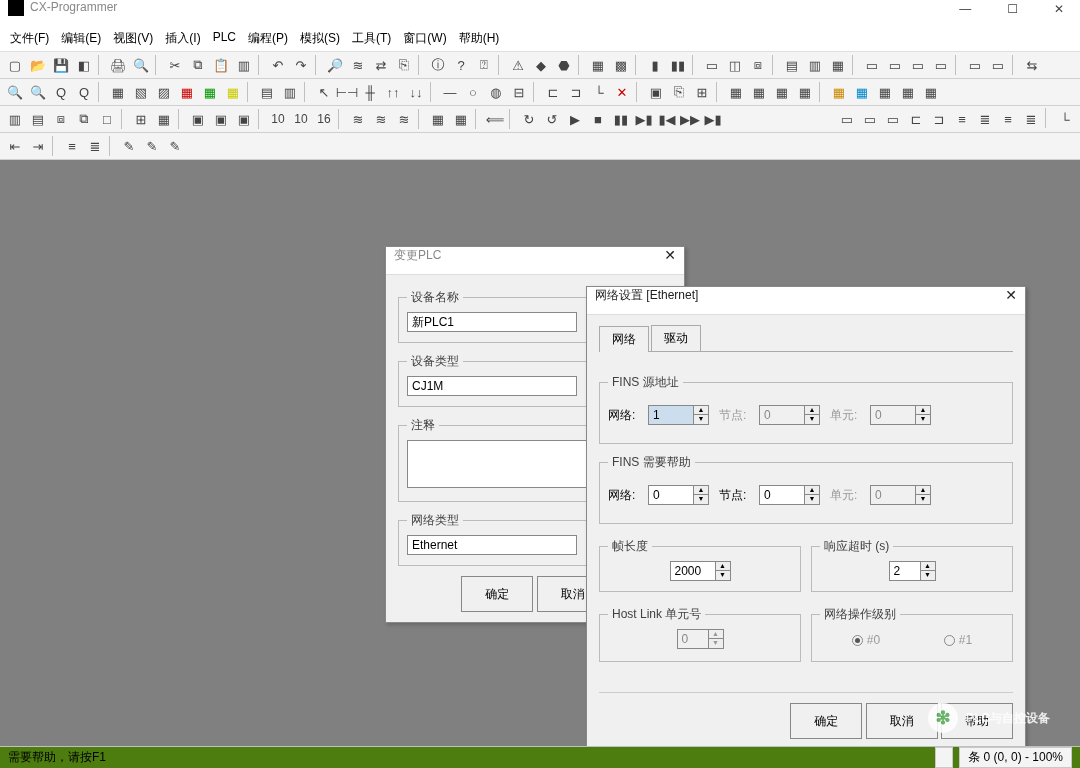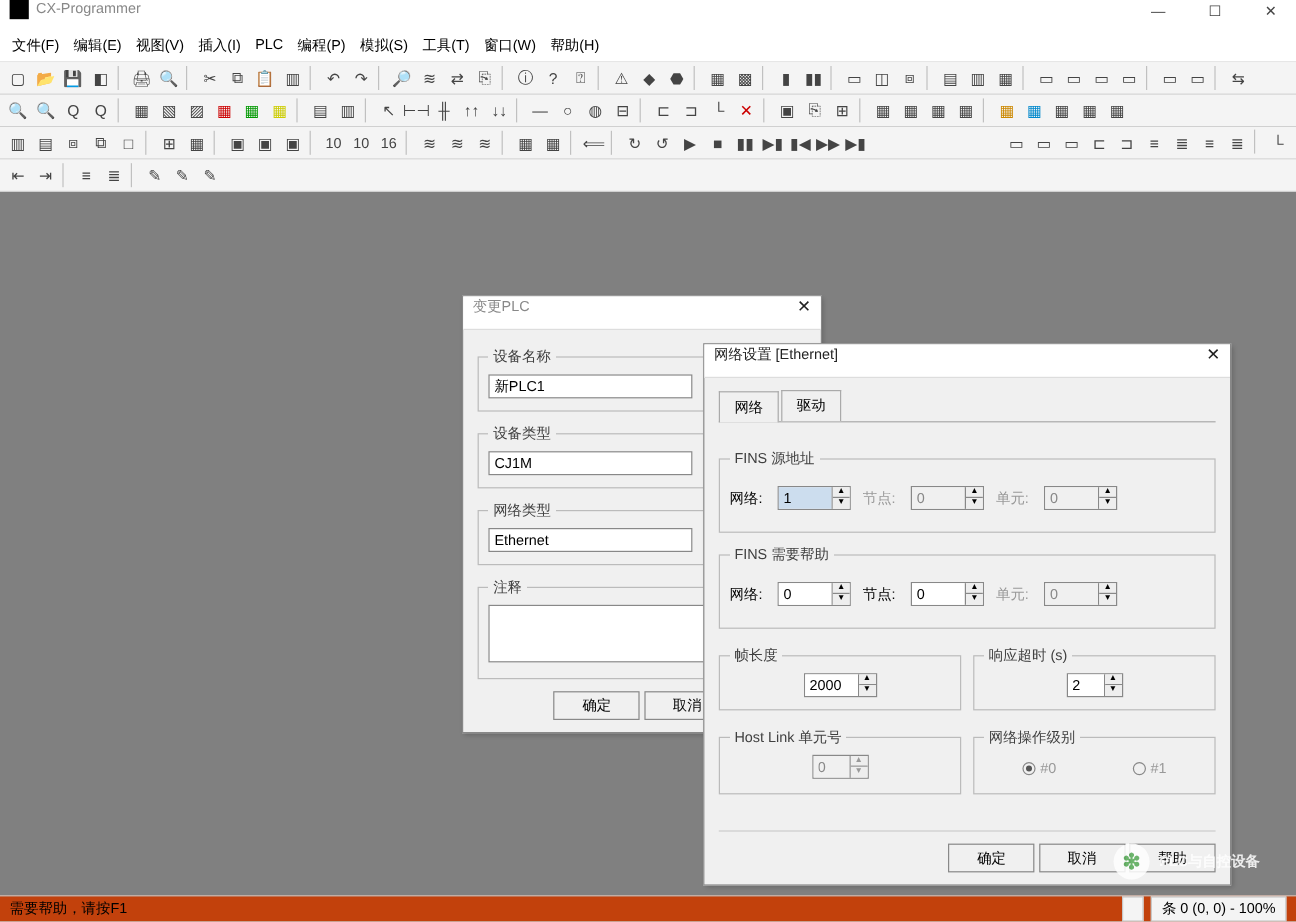--- a/index.html
+++ b/index.html
@@ -24,28 +24,28 @@
 .form-row label{width:40px;color:#000000}
 .form-row.disabled label{color:#999}
 input[type=text]{border:1px solid #888;padding:2px 4px;background:#fff;font-family:inherit;font-size:12px}
 .spin{display:inline-flex;border:1px solid #888;background:#fff}
 .spin input{border:none;width:44px;padding:2px 4px;text-align:left}
 .spin .arrows{display:flex;flex-direction:column;border-left:1px solid #888}
 .spin .arrows span{width:14px;height:9px;background:#eee;font-size:7px;line-height:7px;text-align:center;cursor:default;border-bottom:1px solid #888}
 .spin .arrows span:last-child{border-bottom:none}
 .spin.disabled{background:#f0f0f0}
 .spin.disabled input{background:#f0f0f0;color:#888}
-.btn-dlg{min-width:72px;height:24px;border:1px solid #888;background:#f0f0f0;cursor:default;padding:0 14px}
+.btn-dlg{min-width:72px;height:36px;border:1px solid #888;background:#f0f0f0;cursor:default;padding:0 14px}
 .tabs{display:flex;border-bottom:1px solid #aaa;margin-bottom:22px}
 .tab{padding:4px 12px;border:1px solid #aaa;border-bottom:none;background:#f0f0f0;margin-right:2px;position:relative}
 .tab.active{background:#f0f0f0;top:1px}
 .radio{display:inline-flex;align-items:center;gap:4px}
 .radio .dot{width:11px;height:11px;border:1px solid #888;border-radius:50%;display:inline-flex;align-items:center;justify-content:center}
 .radio.sel .dot::after{content:"";width:5px;height:5px;background:#555;border-radius:50%}
-.status-bar{position:absolute;bottom:0;left:0;right:0;height:22px;background:#c2410c;border-top:1px solid #c0c0c0;display:flex;align-items:center;padding:0 8px;font-size:12px}
+.status-bar{position:absolute;bottom:0;left:0;right:0;height:22px;background:#4d7c0f;border-top:1px solid #c0c0c0;display:flex;align-items:center;padding:0 8px;font-size:12px}
 .status-bar .right{margin-left:auto;display:flex;gap:6px}
 .status-bar .cell{border:1px solid #c8c8c8;padding:1px 8px;background:#f4f4f4}
 .wm{position:absolute;right:30px;bottom:35px;color:#fff;font-size:22px;font-weight:bold;display:flex;align-items:center;gap:8px;opacity:.85}
 .wm .circ{width:30px;height:30px;border-radius:50%;background:#fff;color:#5a5;display:flex;align-items:center;justify-content:center;font-size:18px}
 textarea{border:1px solid #888;background:#fff;resize:none;width:100%;height:48px;font-family:inherit}
 </style>
 </head>
 <body>
 
 <div class="title-bar">
@@ -247,25 +247,25 @@
     <span>变更PLC</span>
     <span class="close">✕</span>
   </div>
   <div class="modal-body">
     <fieldset><legend>设备名称</legend>
       <input type="text" style="width: 170px;" value="新PLC1">
     </fieldset>
     <fieldset><legend>设备类型</legend>
       <input type="text" style="width: 170px;" value="CJ1M">
     </fieldset>
+    <fieldset><legend>注释</legend>
+      <textarea style=""></textarea>
+    </fieldset>
     <fieldset><legend>网络类型</legend>
       <input type="text" style="width: 170px;" value="Ethernet">
-    </fieldset>
-    <fieldset><legend>注释</legend>
-      <textarea style=""></textarea>
     </fieldset>
     <div style="text-align:center;margin-top:6px">
       <button class="btn-dlg">确定</button>
       <button class="btn-dlg">取消</button>
     </div>
   </div>
 </div>
 
 <div class="modal" style="left:586px;top:286px;width:440px">
   <div class="modal-title" style="color:#222">

